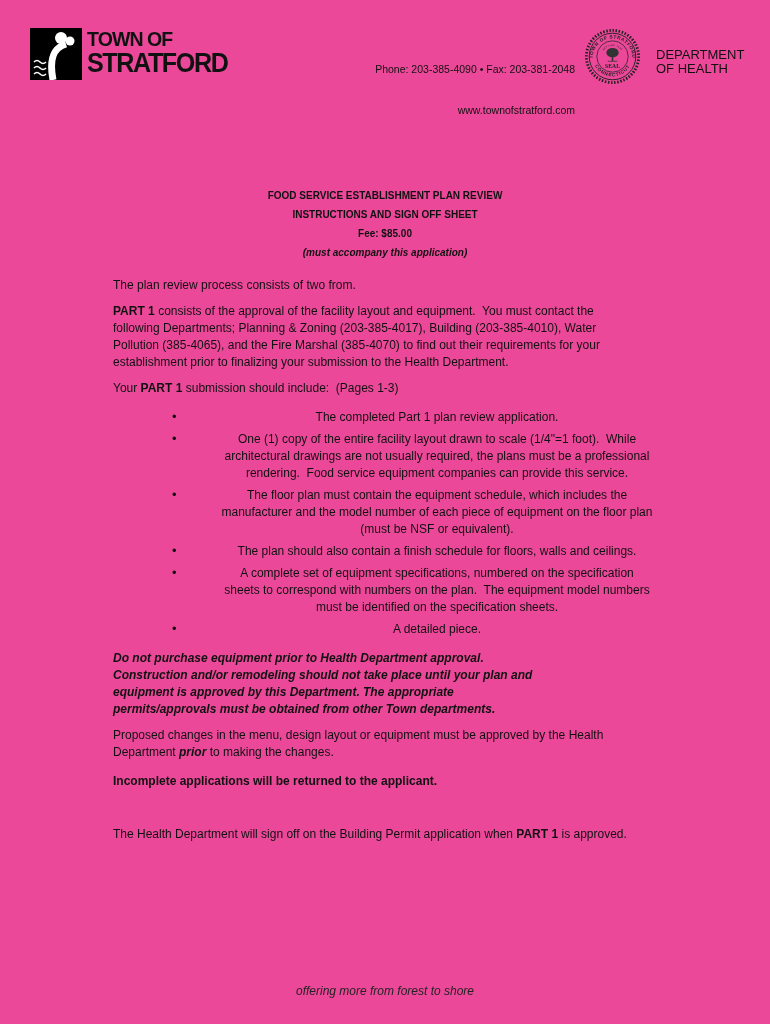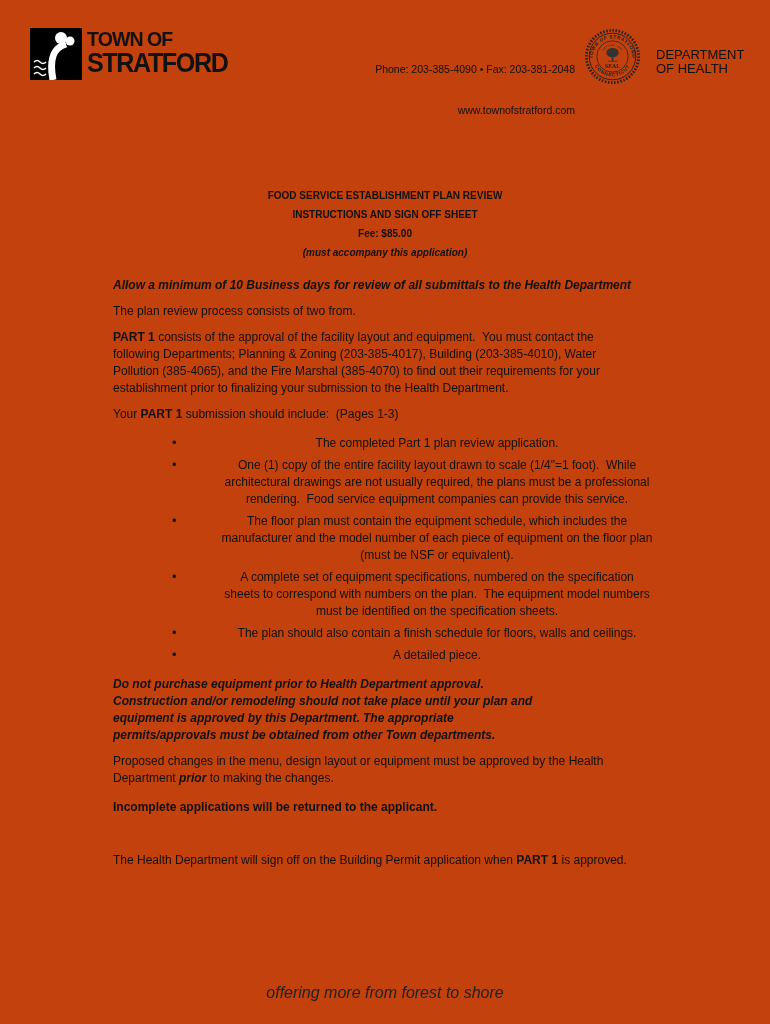--- a/index.html
+++ b/index.html
@@ -1,20 +1,20 @@
 <!DOCTYPE html>
 <html><head>
 <meta charset="utf-8">
 <style>
   html,body { margin:0; padding:0; background:#e8e8e8; }
   .page {
     position:relative;
     width:770px; height:1024px;
     margin:0 auto;
-    background:#c2410c;
+    background:#ec4899;
     color:#111;
     font-family:"Liberation Sans", sans-serif;
     overflow:hidden;
   }
   
   .hdr { position:absolute; top:28px; left:0; right:0; height:90px; }
   .logo { position:absolute; left:30px; top:0; display:flex; align-items:flex-start; }
   .logo-sq { width:52px; height:52px; }
   .logo-text { margin-left:5px; transform:scaleX(.93); transform-origin:0 0; line-height:1; }
   .logo-text .l1 { font-size:21px; font-weight:bold; letter-spacing:-1px; }
@@ -46,21 +46,21 @@
     white-space:pre-wrap;
   }
   ul.checklist li::before { content:"\2022"; position:absolute; left:2px; top:-1px; font-size:13px; }
   .warning { margin:0 45px 8px 45px; font-weight:bold; font-style:italic; white-space:pre-wrap; }
   .p-changes { margin-bottom:12px !important; }
   .p-changes .emph { font-weight:bold; font-style:italic; }
   .p-incomplete { margin-left:90px; font-weight:bold; margin-bottom:36px !important; }
   
   .footer {
     position:absolute; top:984px; left:0; width:100%;
-    text-align:center; font-style:italic; font-size:16px; color:#222;
+    text-align:center; font-style:italic; font-size:12px; color:#222;
   }
 </style>
 </head>
 <body>
 
 <div class="page">
 
   <div class="hdr">
 
     <div class="logo">
@@ -118,43 +118,42 @@
 
   <div class="title">
     <div class="t1">FOOD SERVICE ESTABLISHMENT PLAN REVIEW</div>
     <div class="t2">INSTRUCTIONS AND SIGN OFF SHEET</div>
     <div class="t3">Fee: $85.00</div>
     <div class="t4">(must accompany this application)</div>
   </div>
 
   <div class="content">
 
-    <p class="notice">Allow a minimum of 10 Business days for review of all submittals to the Health Department</p>
 
     <p>The plan review process consists of two from.</p>
 
     <p><span class="b">PART 1</span><span> consists of the approval of the facility layout and equipment.  You must contact the
 following Departments; Planning &amp; Zoning (203-385-4017), Building (203-385-4010), Water
 Pollution (385-4065), and the Fire Marshal (385-4070) to find out their requirements for your
 establishment prior to finalizing your submission to the Health Department.</span></p>
 
     <p class="include-line"><span>Your </span><span class="b">PART 1</span><span> submission should include:  (Pages 1-3)</span></p>
 
     <ul class="checklist">
       <li>The completed Part 1 plan review application.</li>
       <li>One (1) copy of the entire facility layout drawn to scale (1/4"=1 foot).  While
 architectural drawings are not usually required, the plans must be a professional
 rendering.  Food service equipment companies can provide this service.</li>
       <li>The floor plan must contain the equipment schedule, which includes the
 manufacturer and the model number of each piece of equipment on the floor plan
 (must be NSF or equivalent).</li>
+      <li>The plan should also contain a finish schedule for floors, walls and ceilings.</li>
       <li>A complete set of equipment specifications, numbered on the specification
 sheets to correspond with numbers on the plan.  The equipment model numbers
 must be identified on the specification sheets.</li>
-      <li>The plan should also contain a finish schedule for floors, walls and ceilings.</li>
       <li>A detailed piece.</li>
     </ul>
 
     <div class="warning block">Do not purchase equipment prior to Health Department approval.
 Construction and/or remodeling should not take place until your plan and
 equipment is approved by this Department. The appropriate
 permits/approvals must be obtained from other Town departments.</div>
 
     <p class="p-changes"><span>Proposed changes in the menu, design layout or equipment must be approved by the Health
 Department </span><span class="emph">prior</span><span> to making the changes.</span></p>

